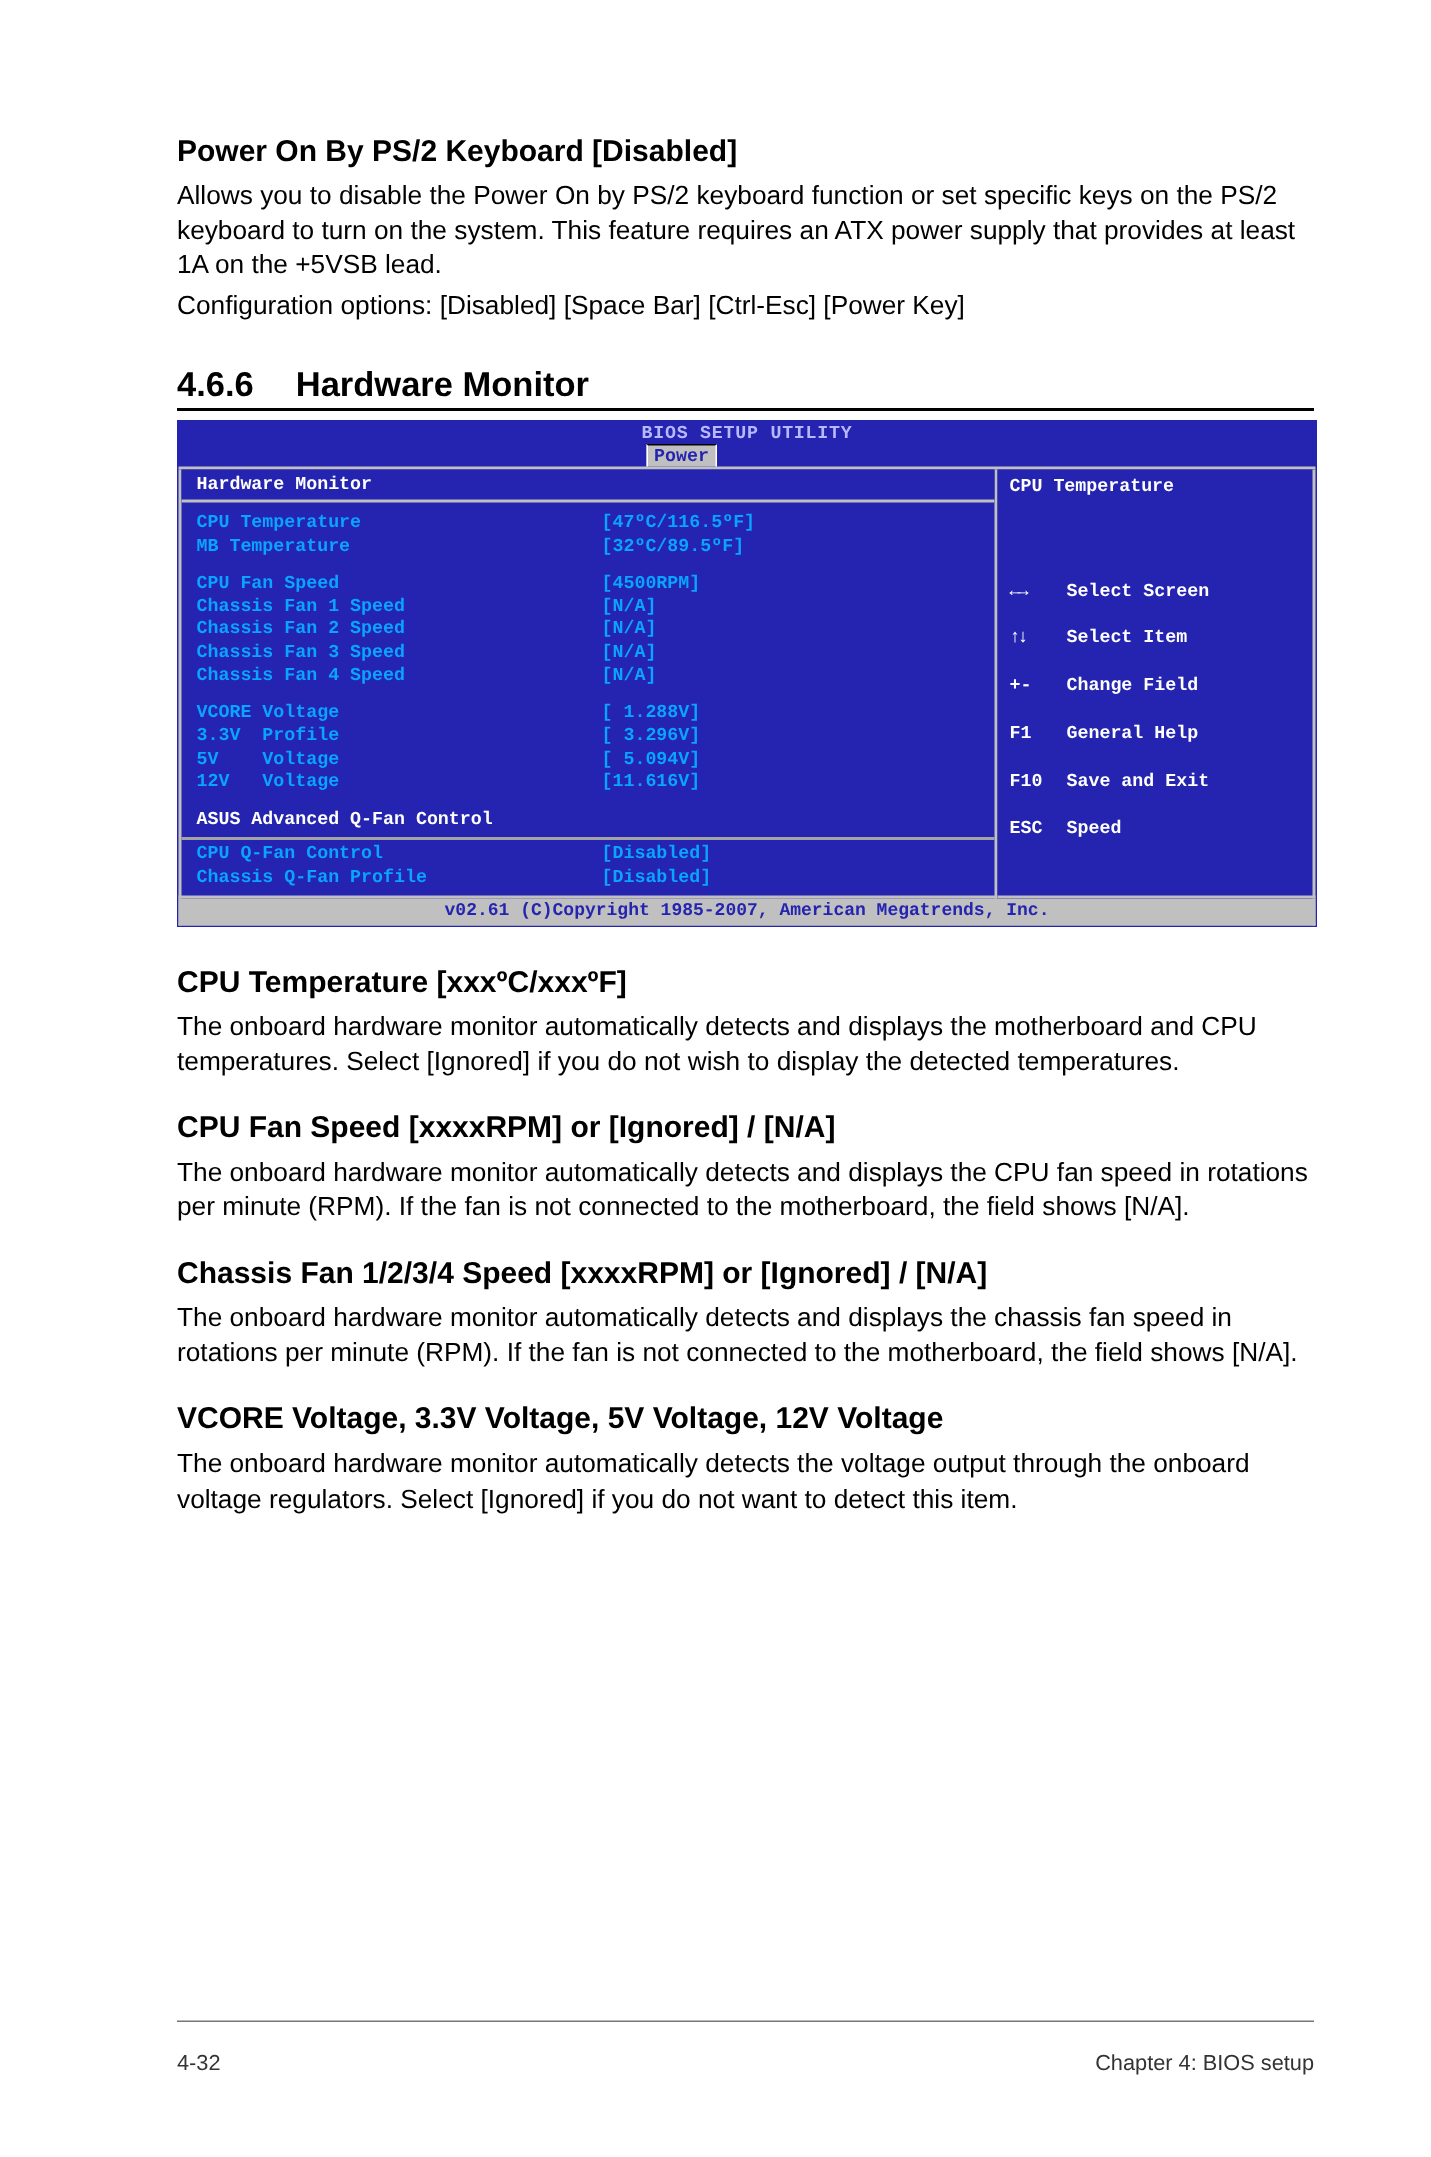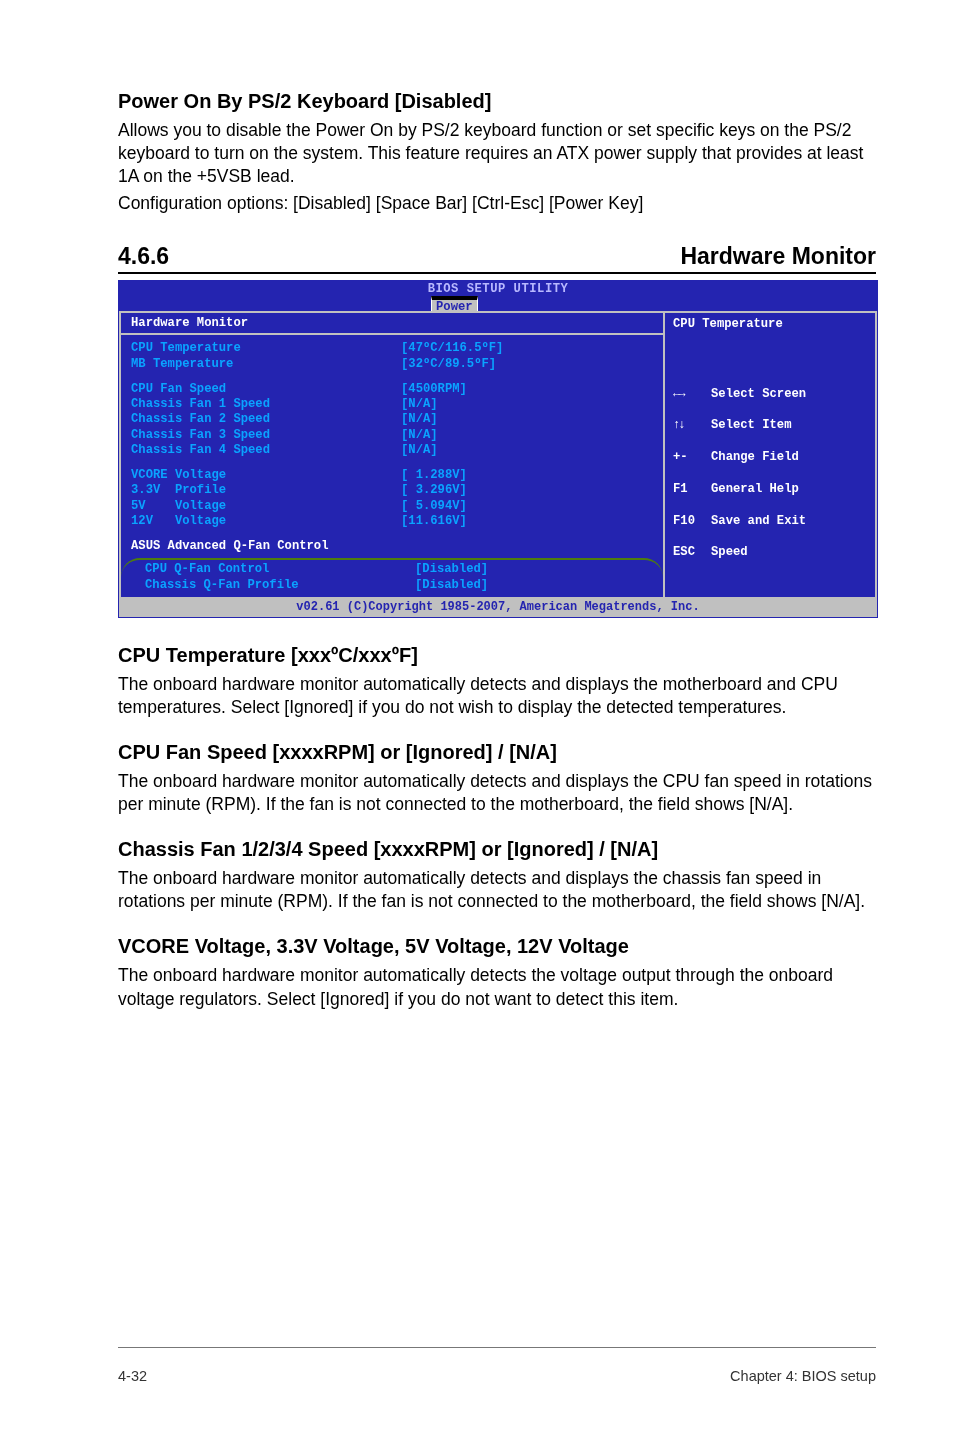--- a/index.html
+++ b/index.html
@@ -25,21 +25,20 @@
     margin-bottom: 4px;
   }
   .h2-row {
     display: flex;
     align-items: baseline;
     gap: 28px;
     margin-top: 28px;
     margin-bottom: 6px;
     border-bottom: 2px solid #000;
     padding-bottom: 2px;
-    justify-content: space-between;
   }
   .h2-num { font-size: 23px; font-weight: bold; }
   .h2-title { font-size: 23px; font-weight: bold; }
 
   
   .bios-wrap {
     margin-top: 6px;
     width: 760px;
     background: #2424b0;
     border: 1px solid #2424b0;
@@ -63,21 +62,21 @@
     bottom: 0;
     height: 14px;
   }
   .tab-active {
     position: absolute;
     left: 312px;
     bottom: 0;
     background: #c0c0c0;
     color: #2424b0;
     padding: 0 4px;
-    border-top: 4px solid #000000;
+    border-top: 1px solid #000000;
     border-left: 1px solid #fff;
     border-right: 1px solid #fff;
     line-height: 14px;
     height: 15px;
   }
   .bios-body {
     display: flex;
     border-top: 2px solid #c0c0c0;
   }
   .bios-left {
@@ -188,21 +187,21 @@
           <div class="bios-row"><span class="label">Chassis Fan 3 Speed</span><span class="value">[N/A]</span></div>
           <div class="bios-row"><span class="label">Chassis Fan 4 Speed</span><span class="value">[N/A]</span></div>
           <div class="gap"></div>
           <div class="bios-row"><span class="label">VCORE Voltage</span><span class="value">[ 1.288V]</span></div>
           <div class="bios-row"><span class="label">3.3V  Profile</span><span class="value">[ 3.296V]</span></div>
           <div class="bios-row"><span class="label">5V    Voltage</span><span class="value">[ 5.094V]</span></div>
           <div class="bios-row"><span class="label">12V   Voltage</span><span class="value">[11.616V]</span></div>
           <div class="gap"></div>
           <div class="bios-row white"><span class="label" style="width:auto">ASUS Advanced Q-Fan Control</span></div>
         </div>
-        <div style="border-top:2px solid #4d7c0f; padding:2px 10px 4px 24px;border-radius:19px;">
+        <div style="border-top:2px solid #a3a3a3; padding:2px 10px 4px 10px;">
           <div class="bios-row"><span class="label">CPU Q-Fan Control</span><span class="value">[Disabled]</span></div>
           <div class="bios-row"><span class="label">Chassis Q-Fan Profile</span><span class="value">[Disabled]</span></div>
         </div>
       </div>
       <div class="bios-right">
         <div class="help-title">CPU Temperature</div>
         <div class="legend">
 <div><span class="k arrows">←→</span><span>Select Screen</span></div>
 <div><span class="k arrows">↑↓</span><span>Select Item</span></div>
 <div><span class="k">+-</span><span>Change Field</span></div>

